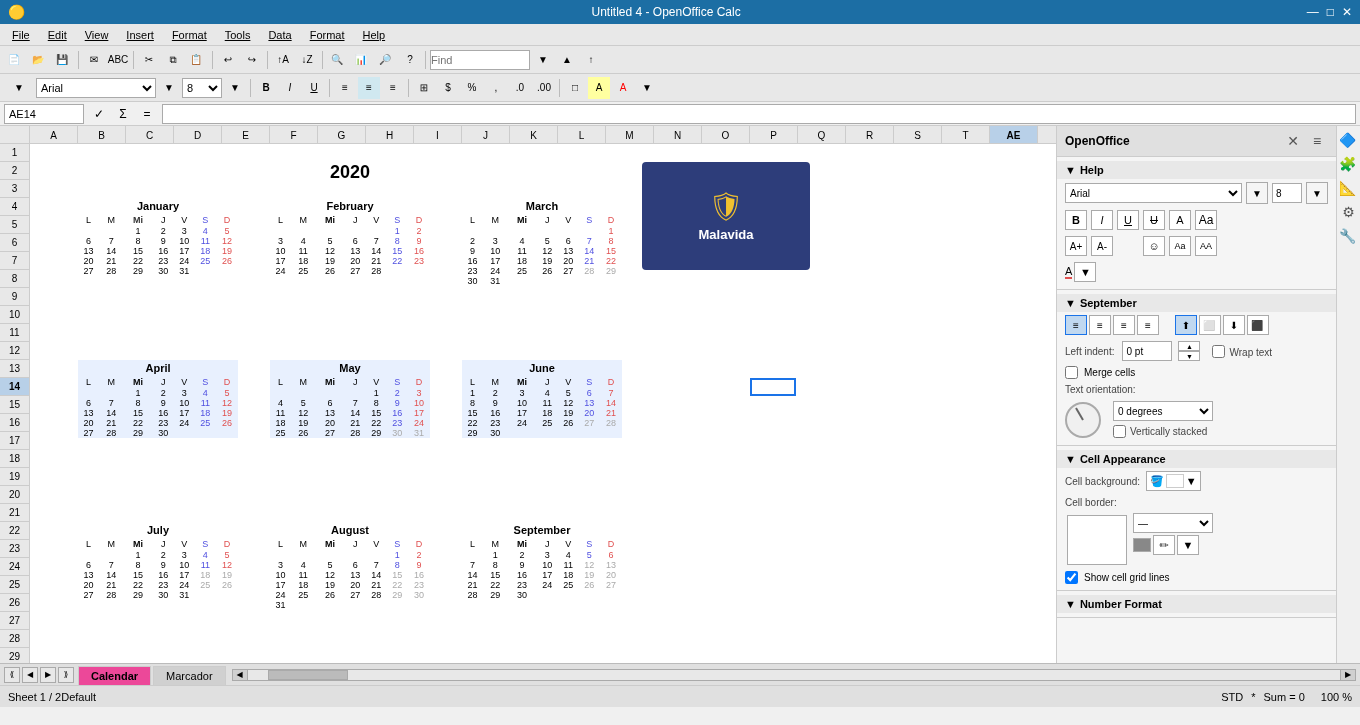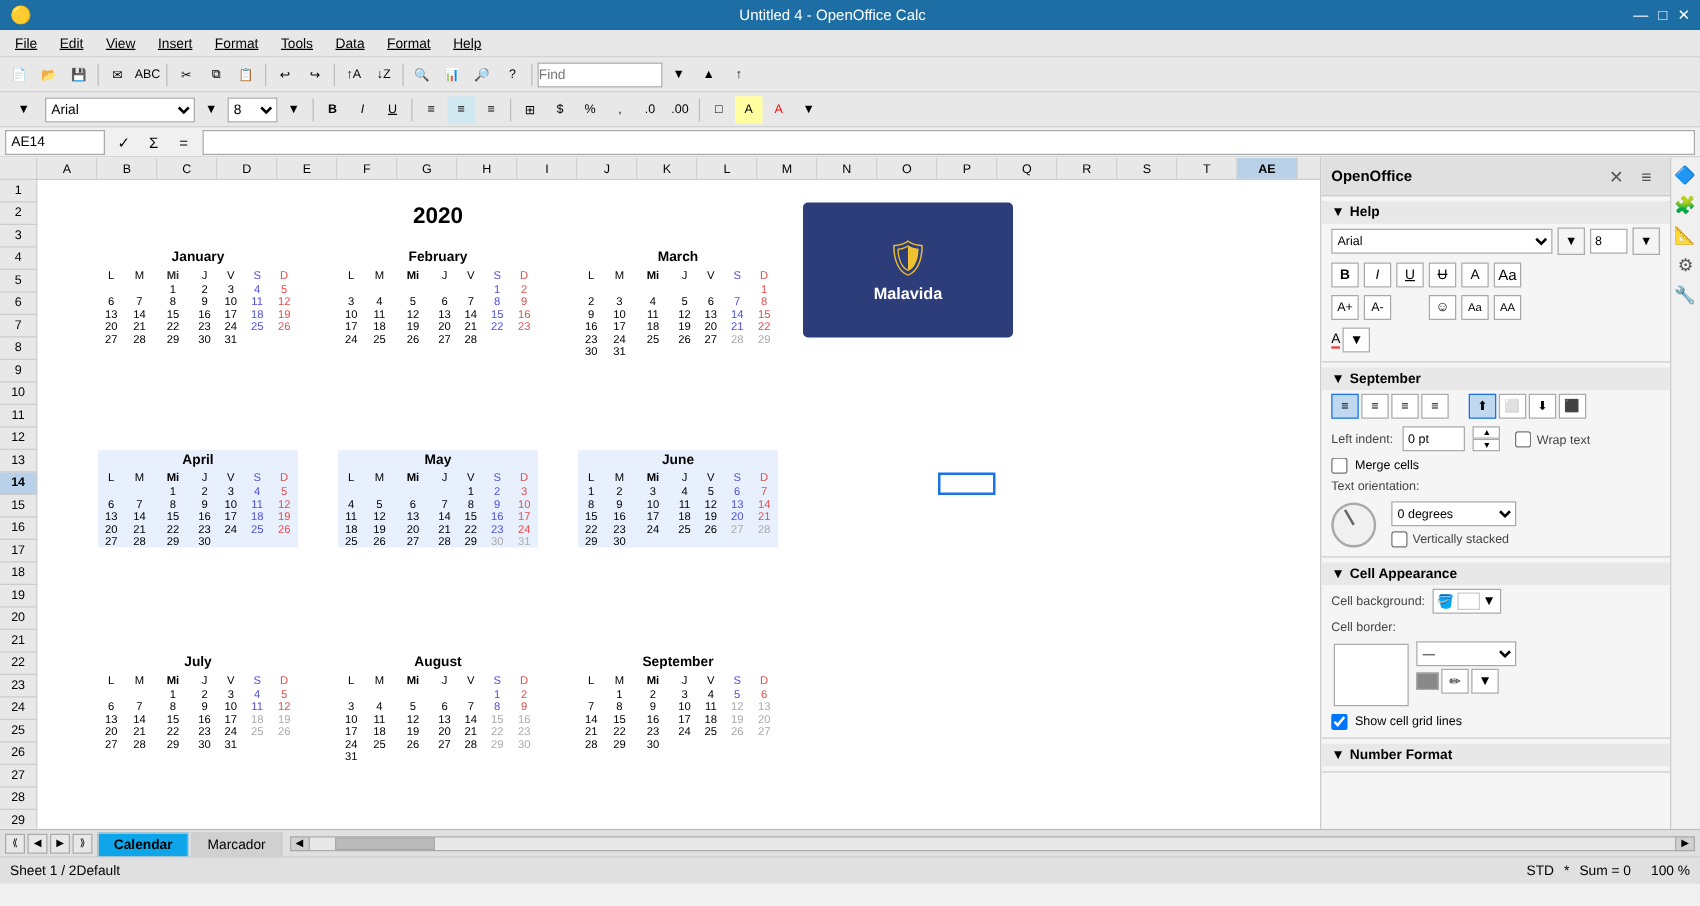--- a/index.html
+++ b/index.html
@@ -282,21 +282,21 @@
     }
     .sheet-tab {
       padding: 3px 12px;
       border: 1px solid #ccc;
       border-bottom: none;
       background: #d0d0d0;
       cursor: pointer;
       font-size: 11px;
       margin-right: 2px;
     }
-    .sheet-tab.active { background: #0ea5e9; font-weight: bold; }
+    .sheet-tab.active { background: #ec4899; font-weight: bold; }
 
     
     #statusbar {
       height: 22px;
       background: #e0e0e0;
       display: flex;
       align-items: center;
       justify-content: space-between;
       padding: 0 8px;
       border-top: 1px solid #ccc;

